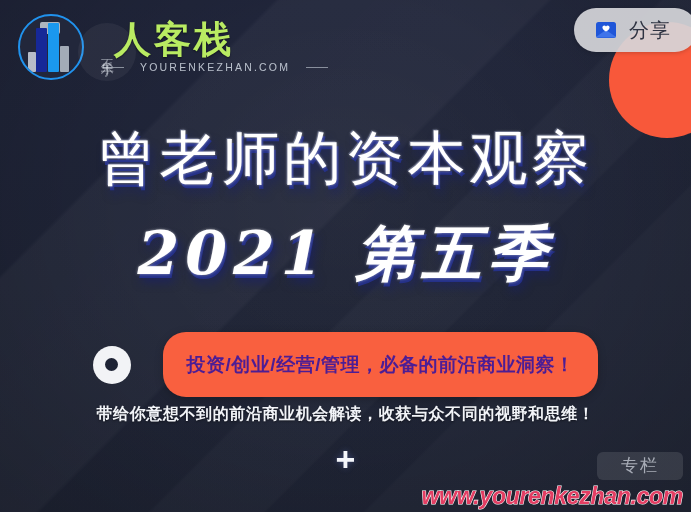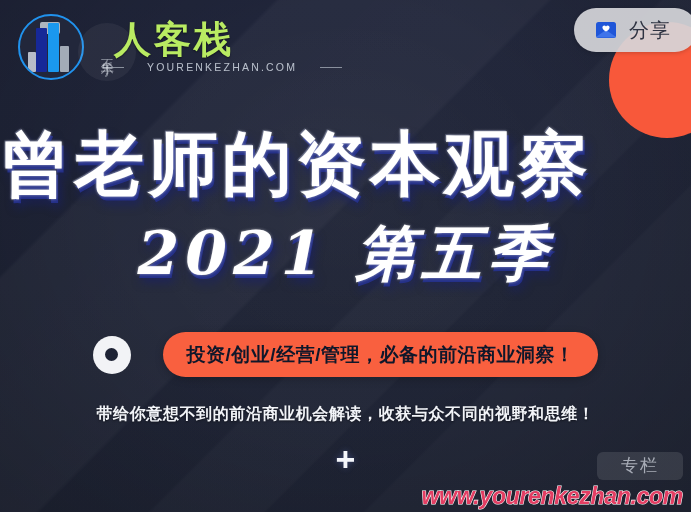--- a/index.html
+++ b/index.html
@@ -162,41 +162,41 @@
     line-height: 1;
     font-weight: 700;
     color: #bef264;
     letter-spacing: 3px;
     margin-left: 38px;
     text-shadow: 0 1px 2px rgba(0,0,0,.5);
   }
   .logo-dom-row {
     display: flex;
     align-items: center;
-    gap: 23px;
+    gap: 16px;
     margin-left: 26px;
     margin-top: 3px;
   }
   .logo-rule { width: 22px; height: 1px; background: rgba(222,229,239,0.55); }
   .logo-dom {
     font-size: 10.5px;
     letter-spacing: 2.2px;
     color: rgba(222,229,239,0.82);
     white-space: nowrap;
   }
 
   
   .headline {
     position: absolute;
     left: 0; right: 0;
     top: 128px;
-    text-align: left;
+    text-align: center;
     font-family: "DejaVu Serif", "Liberation Serif", serif;
-    font-weight: 700;
-    font-size: 70px;
+    font-weight: 400;
+    font-size: 58px;
     line-height: 1.04;
     color: #ffffff;
     letter-spacing: 4px;
     text-shadow:
        0 0 3px rgba(255,255,255,0.55),
        2px 4px 0px rgba(38,49,140,0.95),
        4px 8px 10px rgba(24,32,105,0.75),
       -1px -1px 0px rgba(190,205,255,0.25);
   }
   .headline-2 {
@@ -241,24 +241,24 @@
     display: block;
     width: 13px;
     height: 13px;
     border-radius: 50%;
     background: #1e2335;
   }
   .pill {
     height: 45px;
     display: flex;
     align-items: center;
-    padding: 0 24px;
+    padding: 10px 24px;
     border-radius: 23px;
     background: #f9603f;
-    color: #0f172a;
+    color: #4c1d95;
     font-size: 19px;
     font-weight: 700;
     letter-spacing: 0.5px;
     white-space: nowrap;
     box-shadow: 0 2px 8px rgba(0,0,0,0.22);
   }
 
   
   .subtitle {
     position: absolute;

